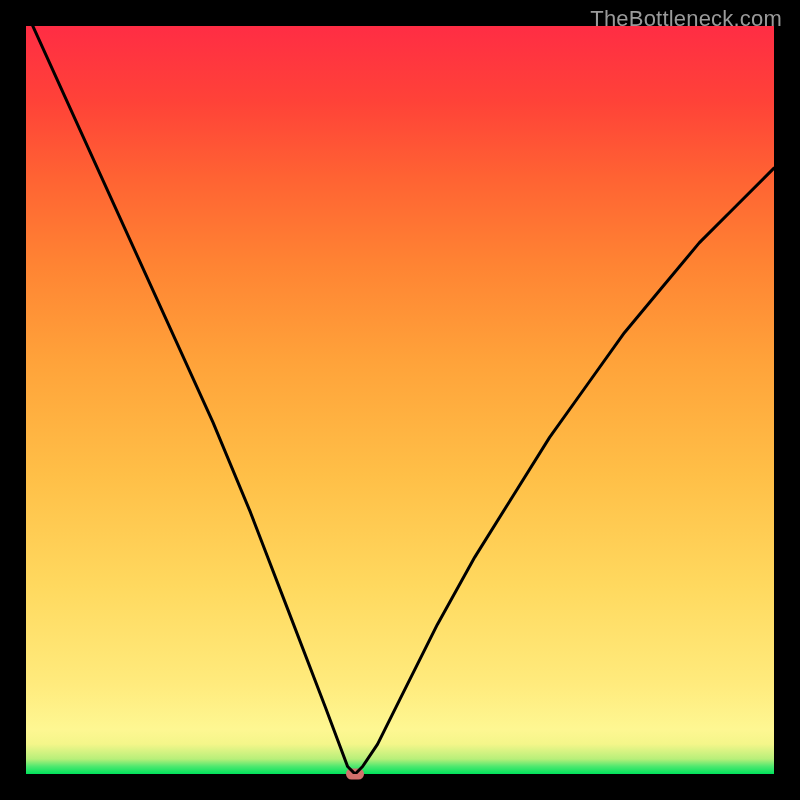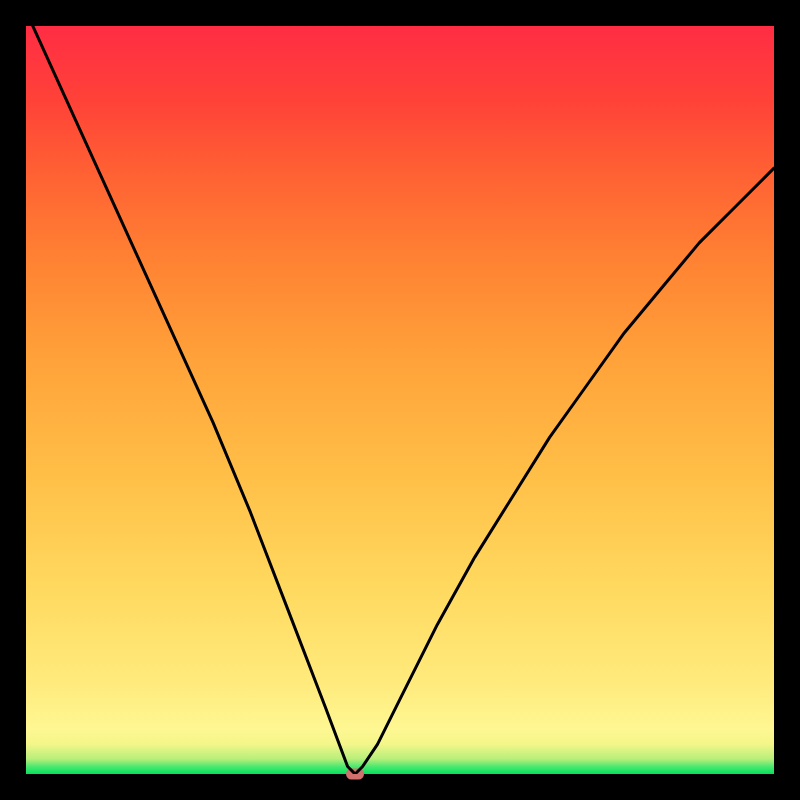--- a/index.html
+++ b/index.html
@@ -75,20 +75,21 @@
     border-radius: 6px;
     background: #d1706c;
     z-index: 2;
     transform: translate(-50%, -50%);
   }
 </style>
 </head>
 <body>
 
 <div class="frame">
+  <div class="watermark">TheBottleneck.com</div>
   <div class="plot">
     <div class="gradient"></div>
     <svg class="curve" viewBox="0 0 748 748" preserveAspectRatio="none">
       <path id="curve-path" d="M0.0 -15.0 L37.4 67.3 L74.8 149.6 L112.2 231.9 L149.6 314.2 L187.0 396.4 L224.4 486.2 L261.8 583.4 L299.2 680.7 L321.6 740.5 L329.1 748.0 L336.6 740.5 L351.6 718.1 L374.0 673.2 L411.4 598.4 L448.8 531.1 L486.2 471.2 L523.6 411.4 L561.0 359.0 L598.4 306.7 L635.8 261.8 L673.2 216.9 L710.6 179.5 L748.0 142.1" fill="none" stroke="#000" stroke-width="3" stroke-linejoin="round" stroke-linecap="round"></path>
     </svg>
     <div class="marker" id="marker" style="left: 329.12px; top: 748px; background: rgb(209, 112, 108);"></div>
   </div>
 </div>
 
 </body></html>

